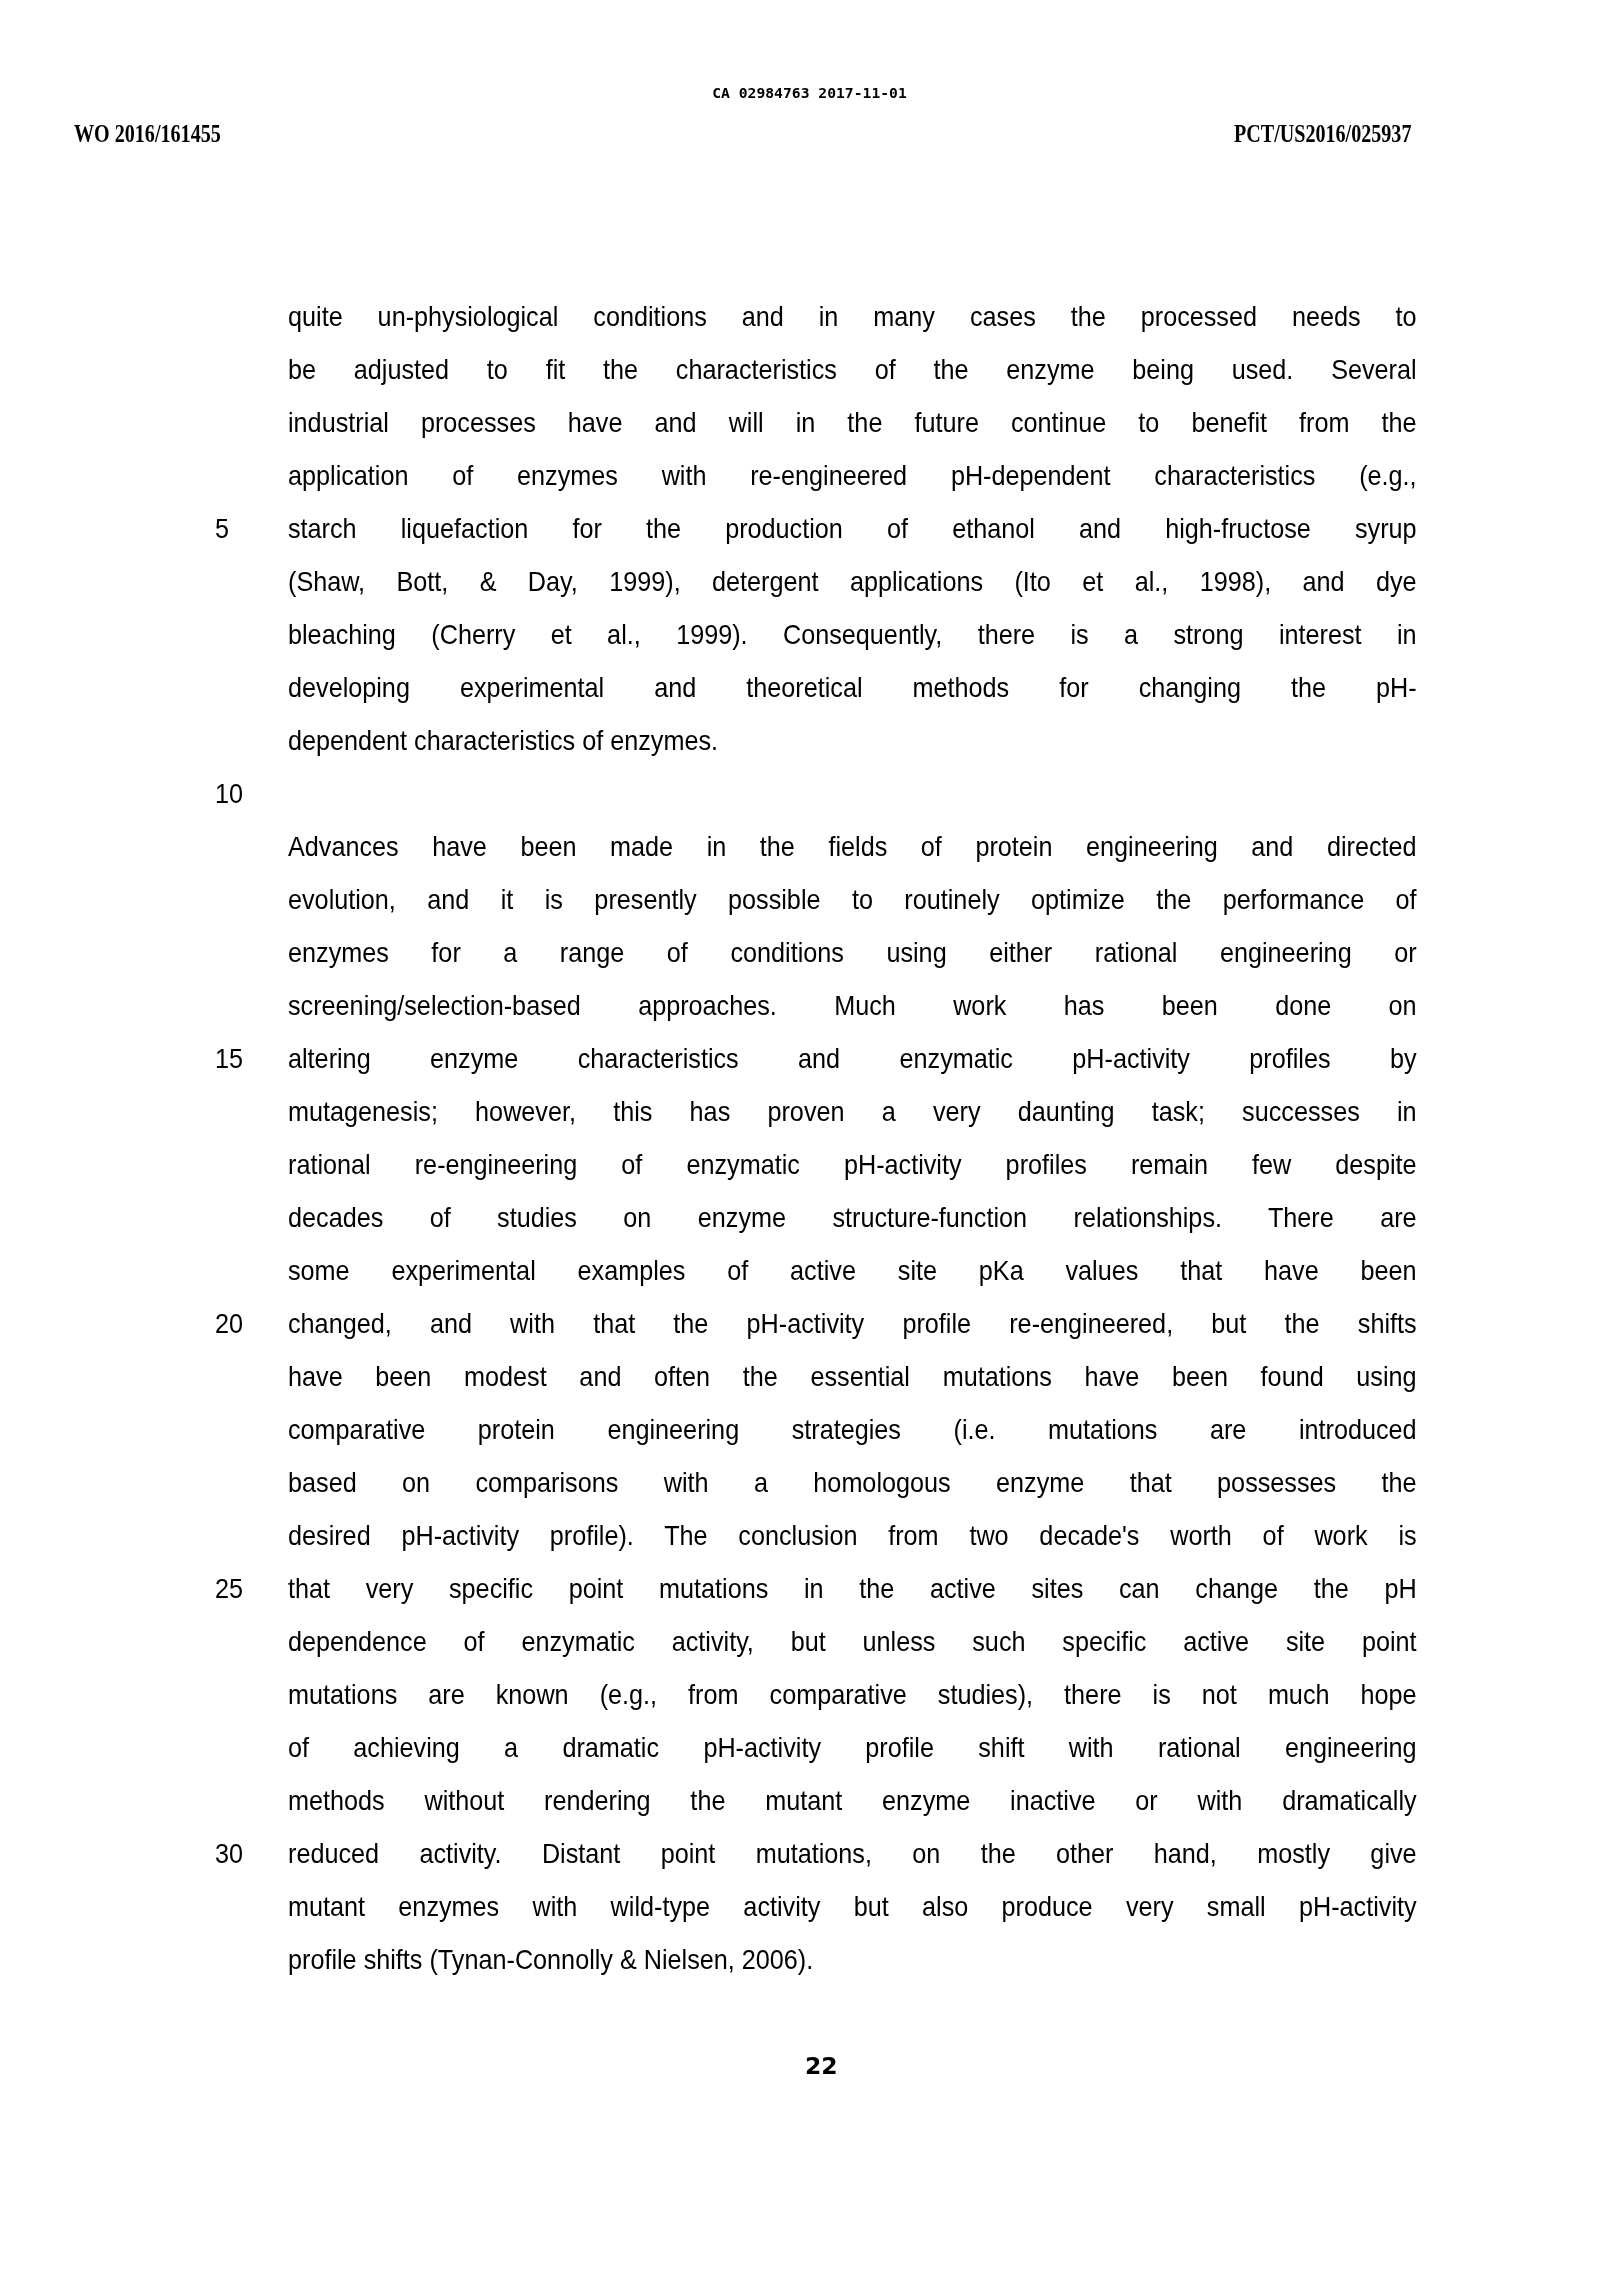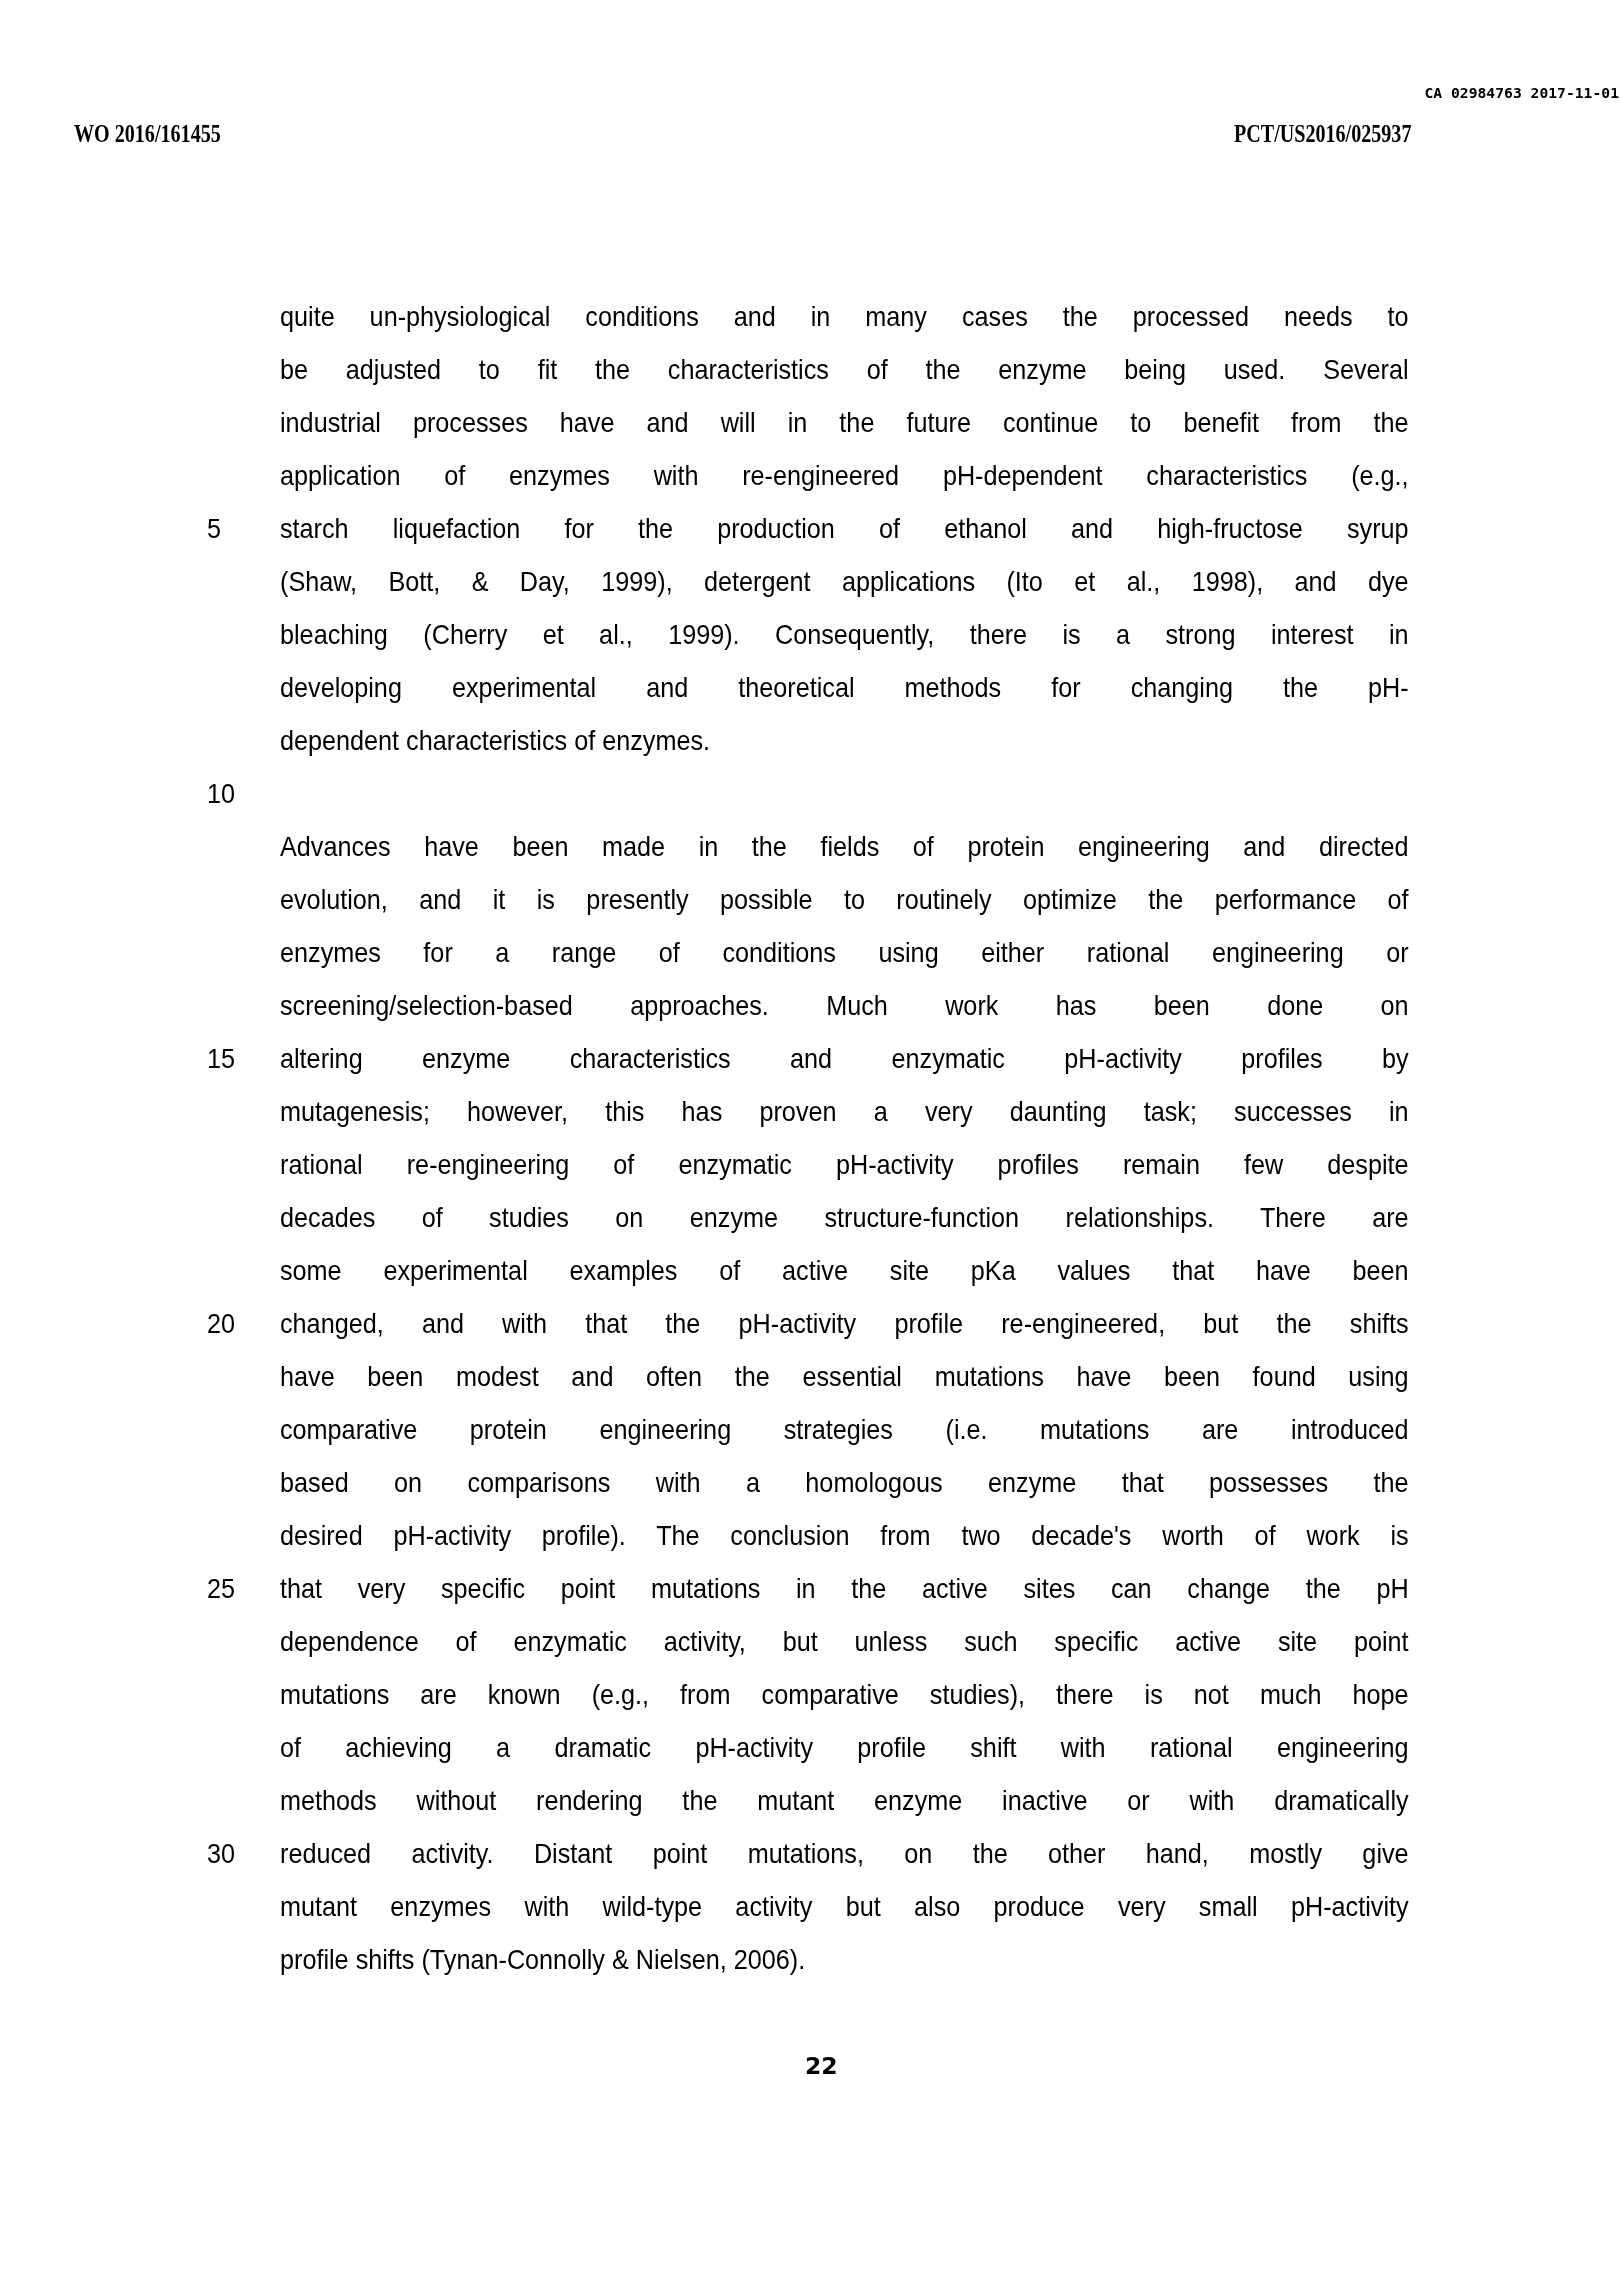--- a/index.html
+++ b/index.html
@@ -1,22 +1,22 @@
 <!DOCTYPE html>
 <html><head>
 <meta charset="utf-8">
 <style>
   html, body { margin: 0; padding: 0; background: #ffffff; }
   body { width: 1619px; height: 2292px; position: relative; overflow: hidden; color: #000; }
-  .ca-stamp { position: absolute; top: 84px; left: 0; width: 1619px; text-align: right;
+  .ca-stamp { position: absolute; top: 84px; left: 0; width: 1619px; text-align: center;
     font-family: "DejaVu Sans Mono", monospace; font-weight: bold; font-size: 14.7px; letter-spacing: 0px; }
   .hdr { position: absolute; top: 120px; font-family: "Liberation Serif", serif; font-weight: bold; font-size: 24.5px; transform: scaleX(0.82); }
   .hdr-left { left: 74px; transform-origin: left center; }
   .hdr-right { right: 208px; transform-origin: right center; }
-  .body-wrap { position: absolute; left: 280px; top: 290px; width: 1128px;
+  .body-wrap { position: absolute; left: 288px; top: 290px; width: 1128px;
     font-family: "Liberation Sans", sans-serif; font-size: 28px; }
   .line { height: 53px; line-height: 53px; white-space: nowrap; position: relative;
     text-align: justify; text-align-last: justify; transform: scaleX(0.9); transform-origin: left center; width: 1254px; }
   .line.last { text-align-last: left; }
   .line.blank { }
   .lnum { position: absolute; left: -81px; top: 0; font-family: "Liberation Sans", sans-serif; font-size: 28px; }
   .page-num { position: absolute; top: 2052px; left: 0; width: 1619px; text-align: center;
     font-family: "DejaVu Sans", sans-serif; font-weight: bold; font-size: 23.5px; padding-left: 11.8px; }
 </style>
 </head>

